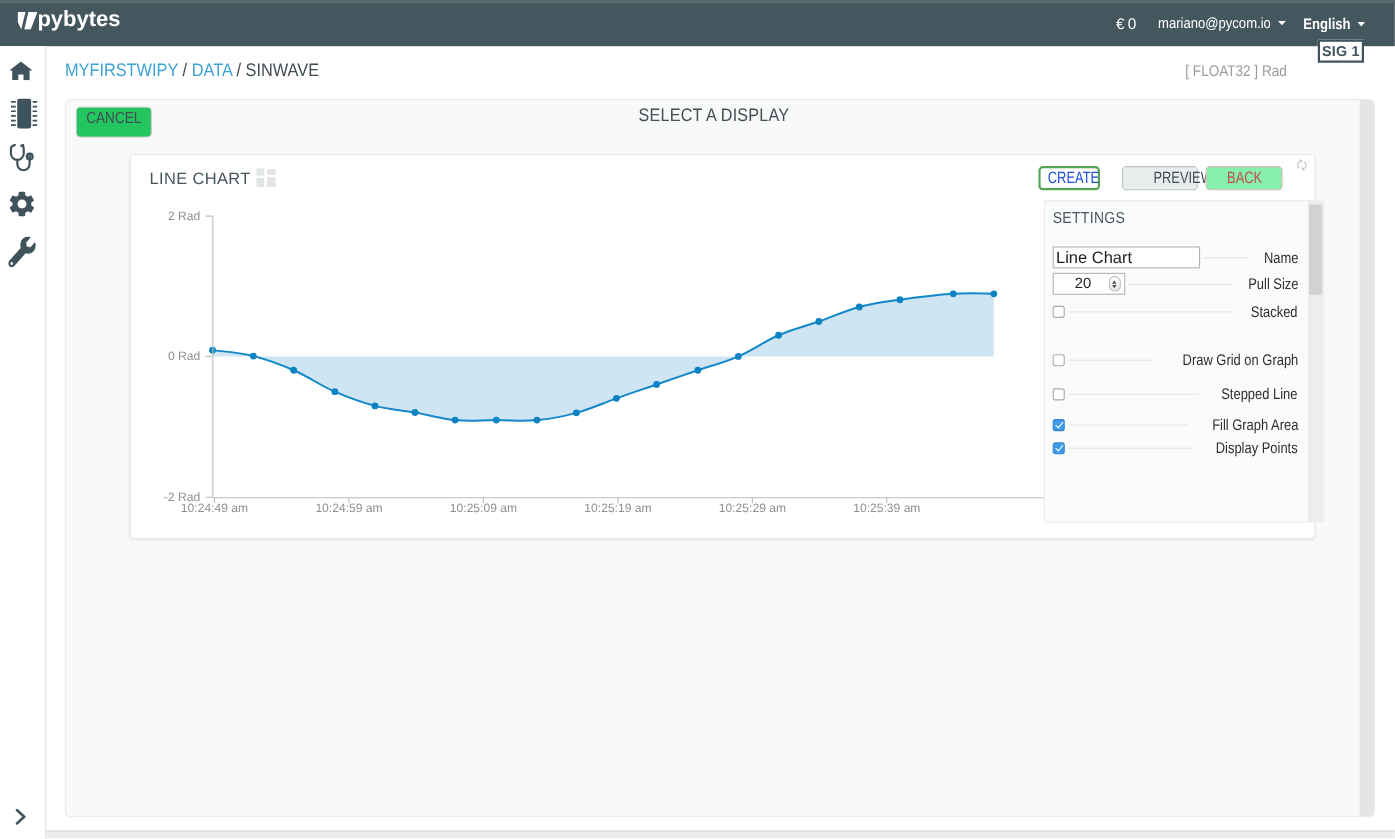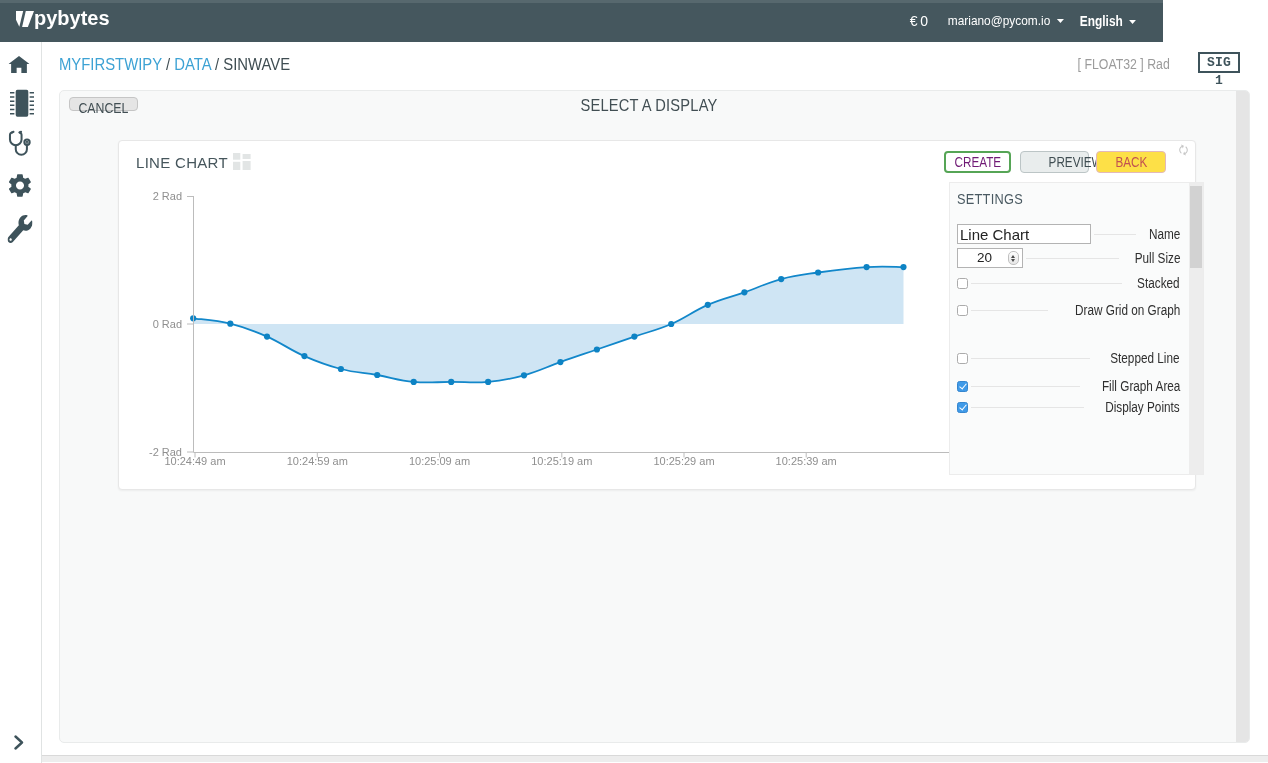--- a/index.html
+++ b/index.html
@@ -1,20 +1,20 @@
 <!DOCTYPE html>
 <html><head>
 <meta charset="utf-8">
 <style>
 * { margin:0; padding:0; box-sizing:border-box; }
 html,body { width:1268px; height:763px; overflow:hidden; background:#fff;
   font-family:"Liberation Sans", sans-serif; -webkit-font-smoothing:antialiased; }
 
 
-#navbar { position:absolute; left:0; top:0; width:1163px; height:42px;
+#navbar { position:absolute; left:0; top:0; width:1268px; height:42px;
   background:#45575e; }
 #navbar:before { content:""; position:absolute; left:0; top:0; right:0; height:3px;
   background:#57686e; }
 #logo { position:absolute; left:16px; top:11px; }
 #logotext { position:absolute; left:34px; top:7px; color:#fff; font-size:20px;
   font-weight:bold; letter-spacing:0px; }
 .nav-right { position:absolute; top:0; height:42px; line-height:42px; color:#fff; }
 #euro { right:235px; font-size:14px; }
 #account { right:100px; font-size:13.5px; transform:scaleX(0.88); transform-origin:100% 50%; }
 #lang { right:27px; font-size:14px; font-weight:bold; transform:scaleX(0.85); transform-origin:100% 50%; }
@@ -26,53 +26,53 @@
 #sidebar { position:absolute; left:0; top:42px; width:42px; height:721px;
   background:#fff; border-right:1px solid #e0e3e3; }
 .sicon { position:absolute; left:19px; transform:translateX(-50%); color:#3e535b; }
 
 
 #crumbs { position:absolute; left:59px; top:55px; font-size:16.5px; color:#3f4d52;
   transform:scaleX(0.9); transform-origin:0 50%; }
 #crumbs a { color:#3da2d4; text-decoration:none; }
 #sigmeta { position:absolute; right:98px; top:56px; font-size:14px; color:#9b9b9b;
   transform:scaleX(0.88); transform-origin:100% 50%; }
-#sigbadge { position:absolute; right:28px; top:52px; border:2px solid #3e535b;
+#sigbadge { position:absolute; right:28px; top:36px; border:2px solid #3e535b;
   color:#3e535b; font-size:13px; font-weight:bold; width:42px; text-align:center; height:21px;
-  line-height:17.5px; letter-spacing:0.2px; background:#fff;font-family:Liberation Mono, monospace; }
+  line-height:17.5px; letter-spacing:0.2px; background:#fff; }
 
 
 #panel { position:absolute; left:59px; top:90px; width:1191px; height:653px;
   background:#f8f9f9; border:1px solid #e9ebeb; border-radius:5px; }
 #panel-scroll { position:absolute; right:0; top:0; width:13px; height:651px;
   background:#e5e5e5; border-radius:0 4px 4px 0; }
-#cancel { position:absolute; left:9px; top:6px; width:69px; height:14px;
-  background:#e5e5e5; border:1px solid #c5c5c5; border-radius:4px;
+#cancel { position:absolute; left:9px; top:6px; width:69px; height:28px;
+  background:#22c55e; border:1px solid #c5c5c5; border-radius:4px;
   font-size:14.5px; color:#414e53; text-align:center; line-height:20px;
   letter-spacing:0px; }
 #cancel span { display:inline-block; transform:scaleX(0.85); }
 #seltitle { position:absolute; left:0; top:5px; width:1178px; text-align:center;
   font-size:16.5px; color:#414e53; letter-spacing:0.2px; transform:scaleX(0.89); }
 
 
 #card { position:absolute; left:58px; top:49px; width:1078px; height:350px;
   background:#fff; border:1px solid #e7e7e7; border-radius:4px;
   box-shadow:0 1px 2px rgba(0,0,0,0.05); }
 #cardtitle { position:absolute; left:17px; top:13px; font-size:15px; color:#46565c;
   letter-spacing:0.3px; }
 #gridicon { position:absolute; left:114px; top:12px; }
 .btn { position:absolute; top:10px; height:22px; border-radius:4px; font-size:15px;
   text-align:center; line-height:19px; letter-spacing:0px; }
 .btn span { display:inline-block; transform:scaleX(0.78); }
-#btn-create { left:825px; width:67px; border:2px solid #56a556; color:#701a75;
+#btn-create { left:825px; width:56px; border:2px solid #56a556; color:#1d4ed8;
   background:#fff; line-height:18px; }
 #btn-preview { left:901px; width:69px; border:1px solid #bcc5c6; color:#3f4d52;
   background:#e9eded;padding-left:20px; }
 #btn-back { left:977px; width:70px; border:1px solid #e3b9b9; color:#c25150;
-  background:#fde047; }
+  background:#86efac; }
 #refresh { position:absolute; left:1058px; top:2px; color:#c9c9c9; }
 
 
 #settings { position:absolute; left:865px; top:91px; width:255px; height:293px;
   background:#fafbfb; border:1px solid #ececec;margin-left:24px; }
 #set-scroll { position:absolute; right:0; top:0; width:14px; height:291px;
   background:#ededed; }
 #set-thumb { position:absolute; right:1px; top:3px; width:12px; height:82px;
   background:#d2d2d2; }
 #set-title { position:absolute; left:7px; top:8px; font-size:14.5px; color:#4a5a62;
@@ -241,21 +241,21 @@
     <div class="srow" style="top:64px;height:22px">
       <div class="ninput">20<div class="spinner"></div></div>
       <div class="fill-line"></div>
         <div class="slabel">Pull Size</div>
     </div>
     <div class="srow" style="top:93px;height:14px">
       <div class="cb"></div>
       <div class="fill-line"></div>
         <div class="slabel">Stacked</div>
     </div>
-    <div class="srow" style="top:120px;height:14px">
+    <div class="srow" style="top:137px;height:14px">
       <div class="cb"></div>
       <div class="fill-line"></div>
         <div class="slabel">Draw Grid on Graph</div>
     </div>
     <div class="srow" style="top:168px;height:14px">
       <div class="cb"></div>
       <div class="fill-line"></div>
         <div class="slabel">Stepped Line</div>
     </div>
     <div class="srow" style="top:196px;height:14px">

